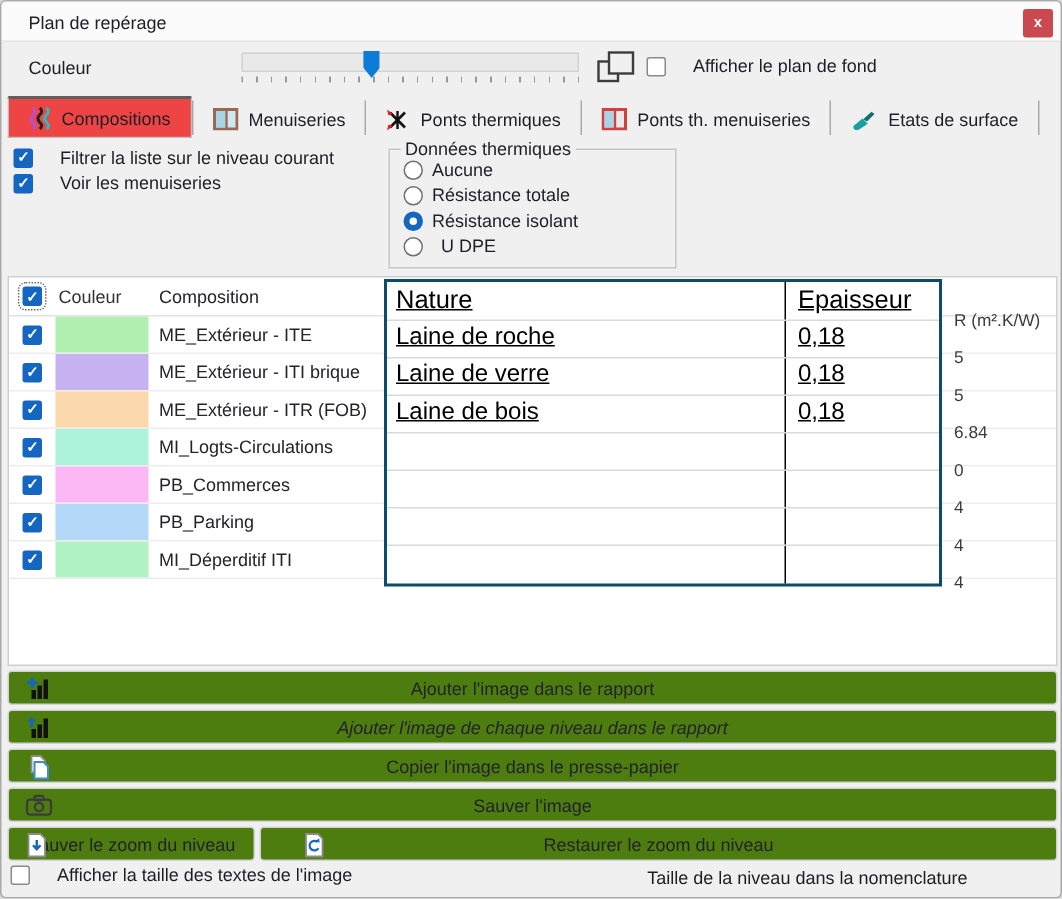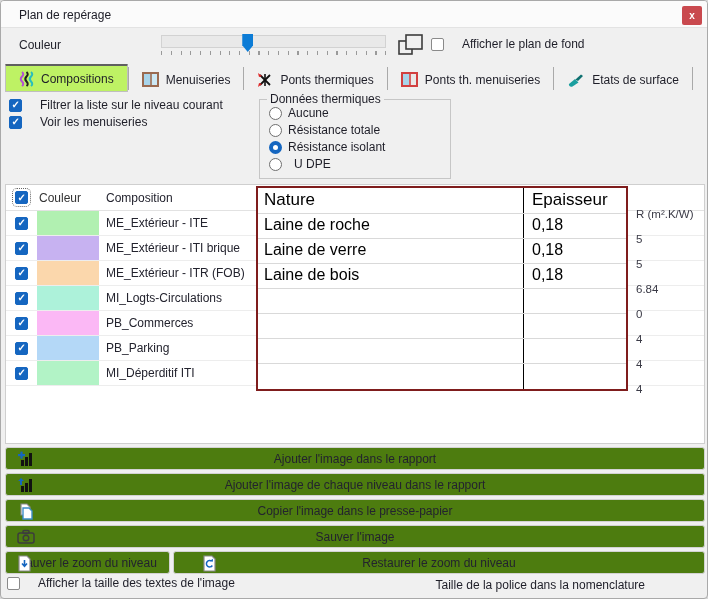--- a/index.html
+++ b/index.html
@@ -31,21 +31,21 @@
   .chk.checked { background:#1566c0; border-color:#1566c0; position:relative; }
   .chk.checked::after { content:"✓"; position:absolute; left:1.5px; top:-0.5px;
     color:#fff; font-size:10px; font-weight:bold; }
   .chk.focus { outline:1px dotted #666; outline-offset:2px; }
   .chk-row { position:absolute; display:flex; align-items:center; gap:18px; cursor:default; }
   .toolbar .chk-row { left:430px; top:9px; }
   
   .tabs { position:absolute; top:62px; left:4px; right:0; height:29px;
     display:flex; align-items:flex-end; }
   .tab { display:flex; align-items:center; gap:7px; padding:0 13px; height:25px; cursor:pointer; }
-  .tab.active { background:#bef264; border:1px solid #bfbfbf; border-top:2px solid #5f5f5f;
+  .tab.active { background:#ef4444; border:1px solid #bfbfbf; border-top:2px solid #5f5f5f;
     height:28px; border-radius:1px;margin-top:21px; }
   .tab-sep { width:1px; height:23px; background:#a9a9a9; margin-bottom:2px; }
   .tab .ticon { display:flex; }
   
   .filters .chk-row { left:8px; }
   
   .groupbox { position:absolute; left:258px; top:98px; width:192px; height:80px;
     border:1px solid #c6c6c6; }
   .groupbox .legend { position:absolute; top:-8px; left:7px; background:#f0f0f0; padding:0 3px; }
   .radio-row { position:absolute; left:9px; display:flex; align-items:center; gap:6px; cursor:default; }
@@ -57,21 +57,21 @@
   .lrow { position:relative; height:25px; border-bottom:1px solid #ededed;
     display:flex; align-items:center; }
   .lrow.header { height:26px; border-bottom:1px solid #e2e2e2; color:#333; }
   .cell-chk { width:31px; display:flex; justify-content:center; flex:none; }
   .cell-color { width:62px; align-self:stretch; flex:none; }
   .cell-color-h { width:62px; flex:none; padding-left:2px; }
   .cell-comp { flex:1; padding-left:7px; color:#23232e; }
   .cell-r { width:72px; flex:none; padding-left:4px; color:#3a3a46; font-size:11.5px;margin-top:32px; }
   
   .nomenclature { position:absolute; left:255px; top:185px; width:372px;
-    border:2px solid #7f1d1d; background:#fff; font-size:16px; color:#000; }
+    border:2px solid #0c4a6e; background:#fff; font-size:16px; color:#000;text-decoration:underline; }
   .nrow { display:flex; height:25px; border-bottom:1px solid #d9d9d9; }
   .nrow:last-child { border-bottom:none; }
   .nrow.nheader { height:26px; font-size:17px; }
   .ncell-nature { width:266px; flex:none; padding:2px 0 0 6px; border-right:1px solid #000; }
   .ncell-ep { flex:1; padding:2px 0 0 8px; }
   
   .abtn { position:absolute; left:4px; width:700px; height:23px; background:#4d7c0f;
     border:1px solid #d2d2d2; border-radius:3px; display:flex; align-items:center;
     justify-content:center; cursor:pointer; color:#23232e; }
   .abtn .bicon { position:absolute; left:11px; top:3px; display:flex; }
@@ -319,21 +319,21 @@
       <svg width="17" height="17" viewBox="0 0 17 17">
         <rect x="4" y="9" width="3" height="6" fill="#111"></rect>
         <rect x="8" y="6" width="3" height="9" fill="#111"></rect>
         <rect x="12" y="2" width="3" height="13" fill="#111"></rect>
         <rect x="1" y="3" width="7" height="2.2" fill="#1566c0"></rect>
         <rect x="3.4" y="0.6" width="2.2" height="7" fill="#1566c0"></rect>
       </svg>
     </span>
     <span>Ajouter l'image dans le rapport</span>
   </div>
-  <div class="abtn" style="top:472px;">
+  <div class="abtn" style="top:472px;font-style:italic;">
     <span class="bicon">
       <svg width="17" height="17" viewBox="0 0 17 17">
         <rect x="4" y="9" width="3" height="6" fill="#111"></rect>
         <rect x="8" y="6" width="3" height="9" fill="#111"></rect>
         <rect x="12" y="2" width="3" height="13" fill="#111"></rect>
         <path d="M4 1 l3 3 h-2 v4 h-2 v-4 h-2 z" fill="#1566c0"></path>
       </svg>
     </span>
     <span>Ajouter l'image de chaque niveau dans le rapport</span>
   </div>
@@ -374,21 +374,21 @@
       </svg>
     </span>
     <span>Restaurer le zoom du niveau</span>
   </div>
 
   <div class="footer">
     <div class="chk-row">
       <span class="chk"></span>
       <span>Afficher la taille des textes de l'image</span>
     </div>
-    <span class="font-label">Taille de la police dans la nomenclature</span>
+    <span class="font-label">Taille de la niveau dans la nomenclature</span>
     <div class="spinner">
       <span class="val">20</span>
       <span class="spin-arrows">
         <span class="chev up"></span>
         <span class="chev down"></span>
       </span>
     </div>
   </div>
 
 </div>

